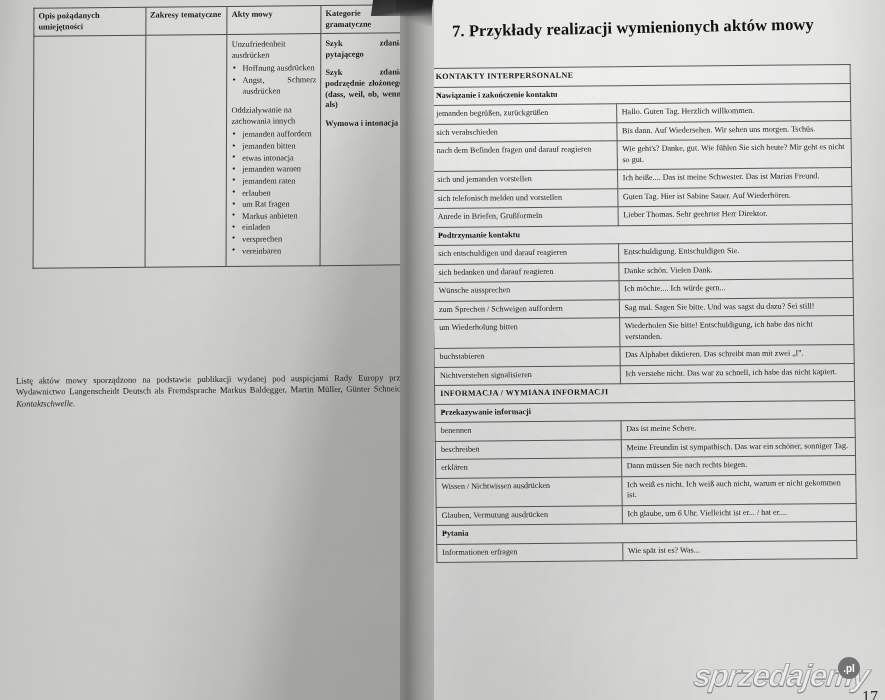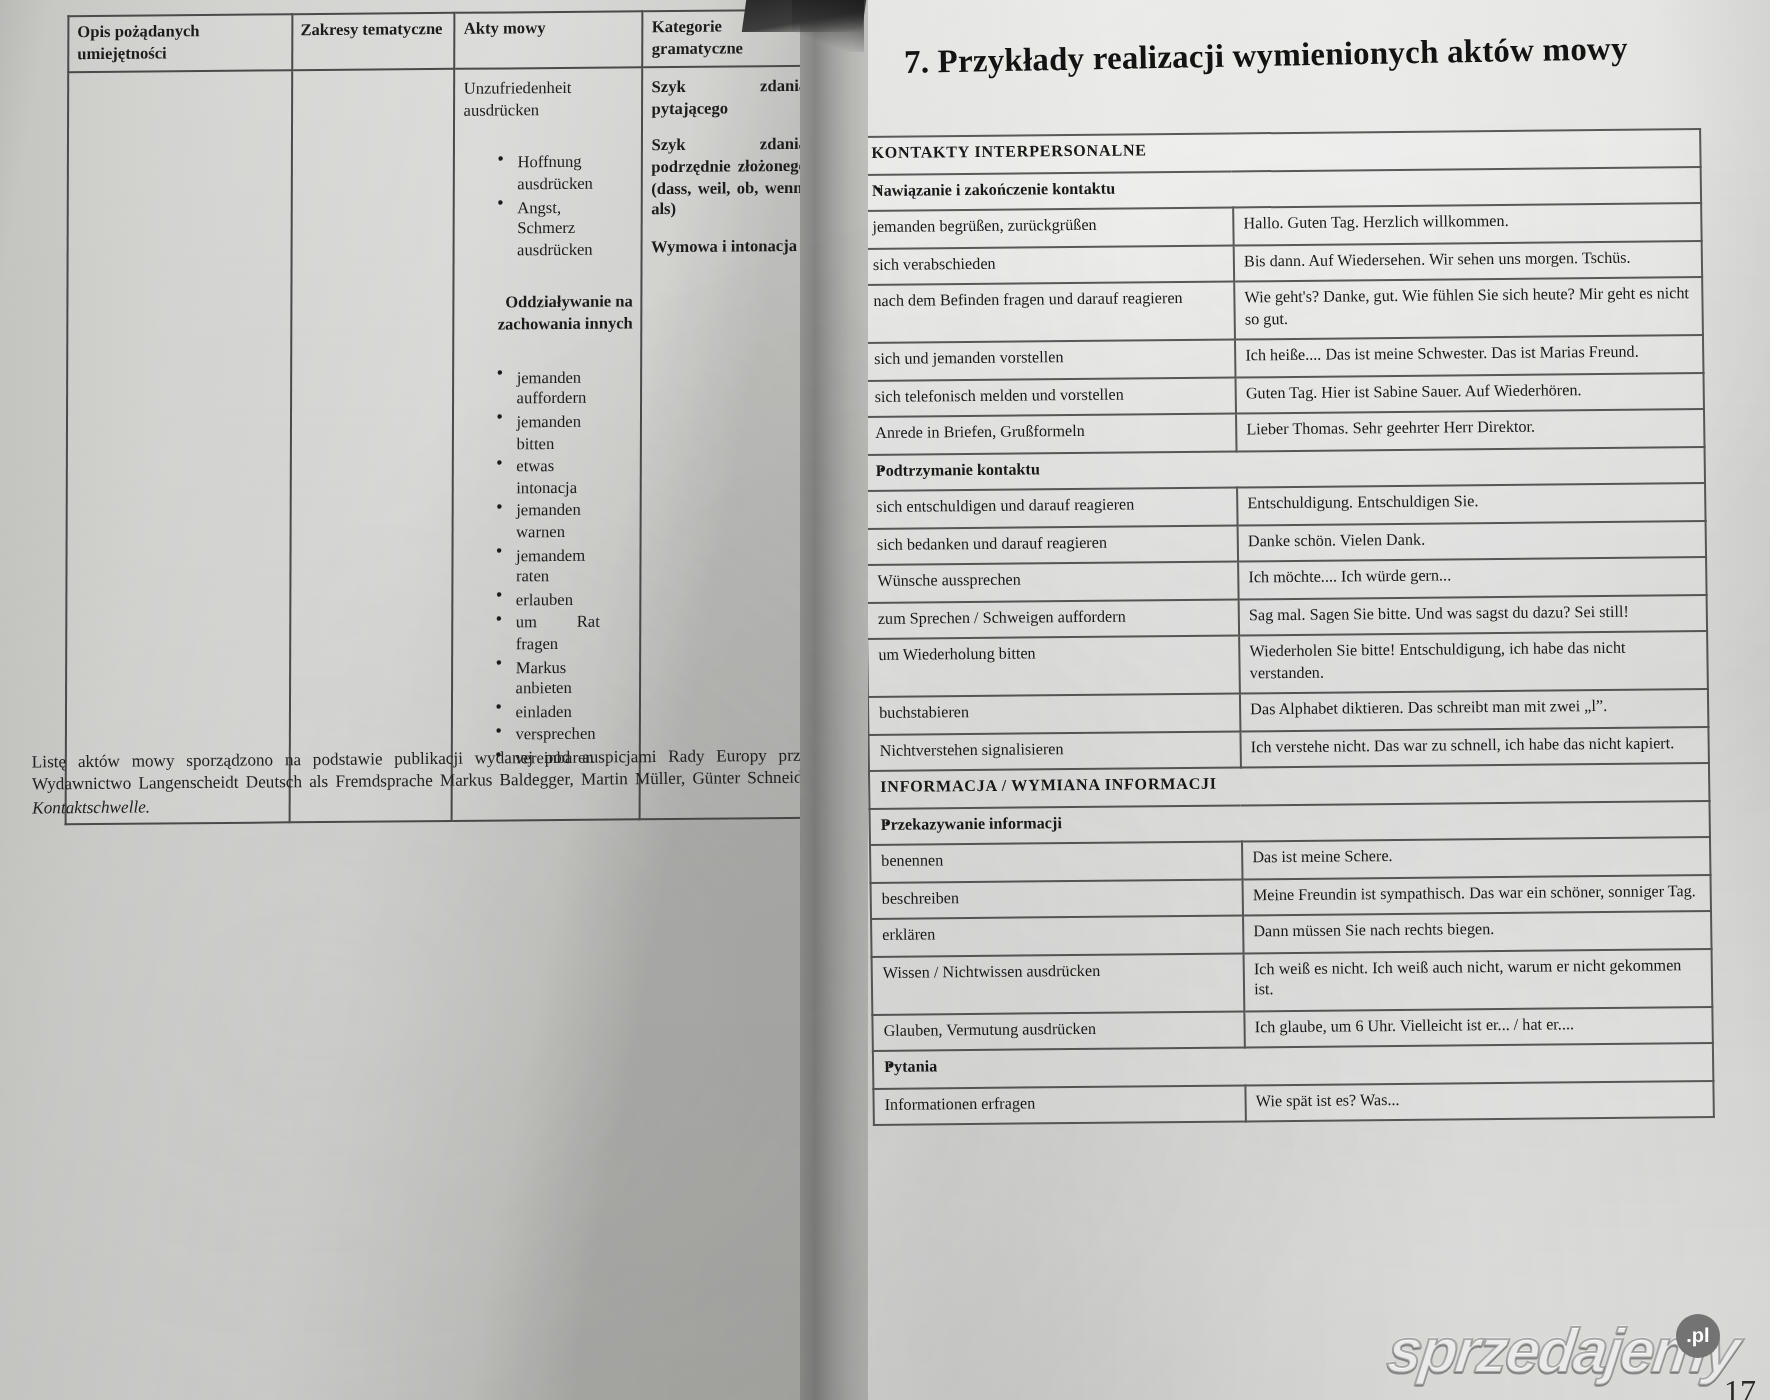--- a/index.html
+++ b/index.html
@@ -90,23 +90,23 @@
   .lt th{
     font-weight:bold;font-size:8.4px;text-align:left;
     padding:4px 4px 7px 4px;
   }
   .lt col.c1{width:112px}
   .lt col.c2{width:82px}
   .lt col.c3{width:94px}
   .lt col.c4{width:87px}
   .lt td{height:auto;}
   .lt .body td{padding-top:5px;padding-bottom:8px;}
-  .sub{font-weight:bold;margin:0 0 3px 0;display:block;text-align:right;}
+  .sub{font-weight:normal;margin:0 0 3px 0;display:block;}
   .sub.sp{margin-top:9px}
-  ul.bul{margin:16px;padding:0 0 0 11px;list-style:none}
+  ul.bul{margin:0;padding:0 0 0 11px;list-style:none}
   ul.bul li{position:relative;margin:0 0 1px 0;text-align:justify;}
   ul.bul li:before{
     content:"\25CF";position:absolute;left:-10px;top:-0.5px;font-size:5.2px;
   }
   .plain{display:block;margin:0 0 3px 0;text-align:justify;}
   .gram{display:block;font-weight:bold;margin:0 0 8px 0;text-align:justify;}
 
   #left-note{
     position:absolute;left:16px;top:374px;width:392px;
     font-size:8.6px;line-height:1.33;text-align:justify;

